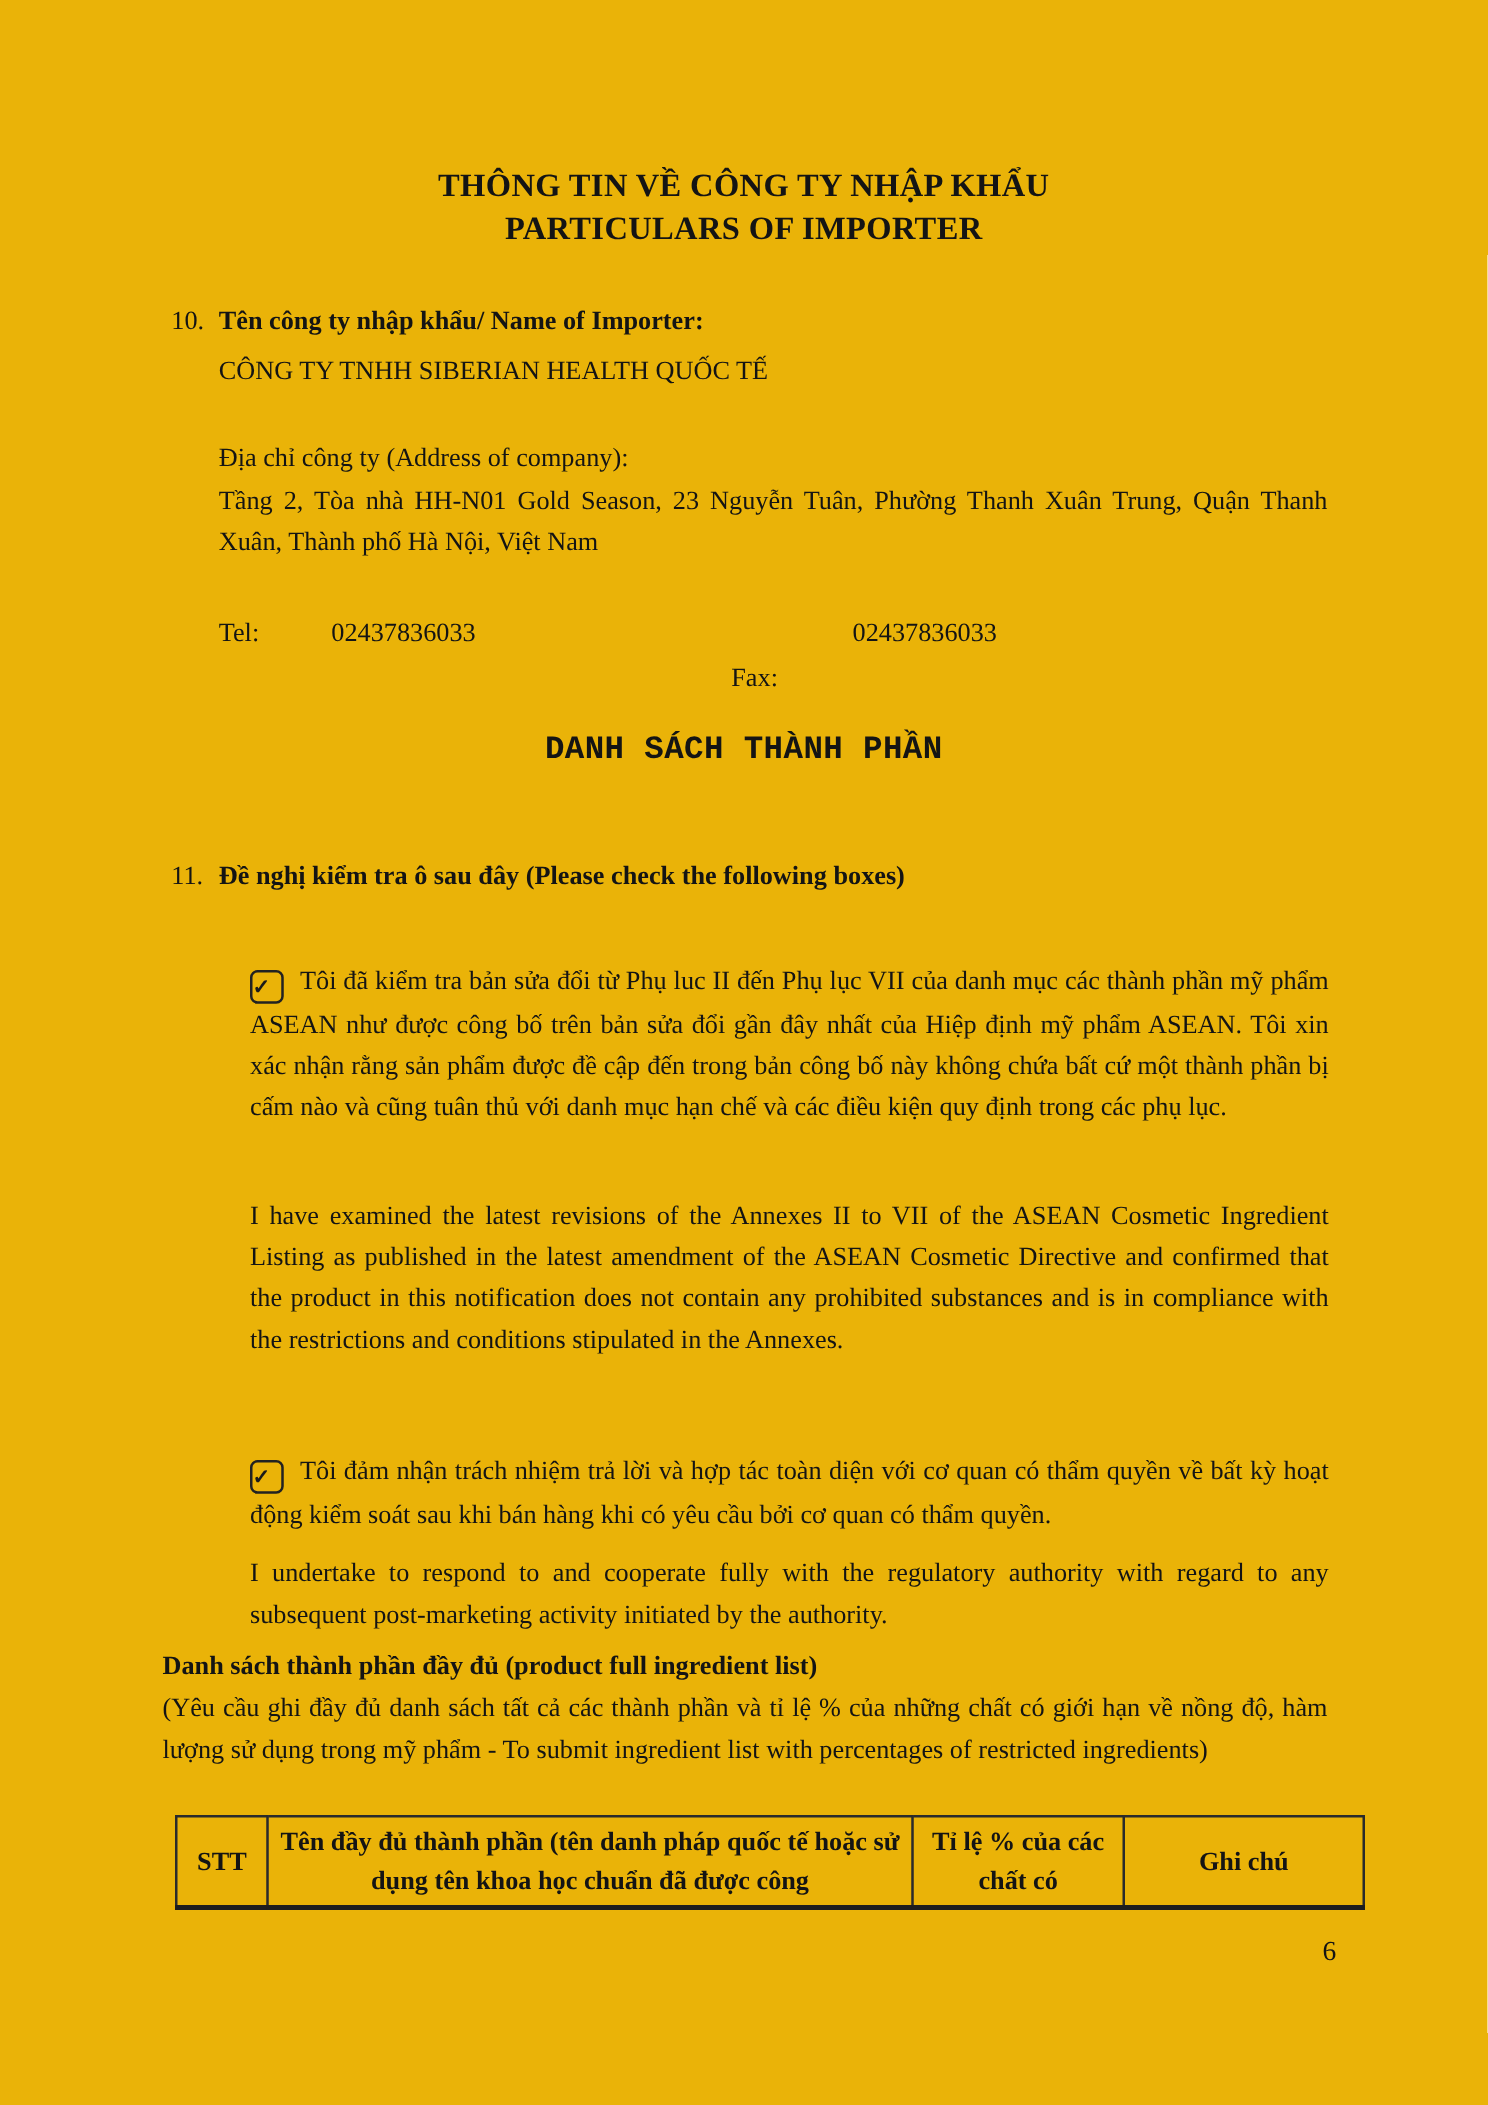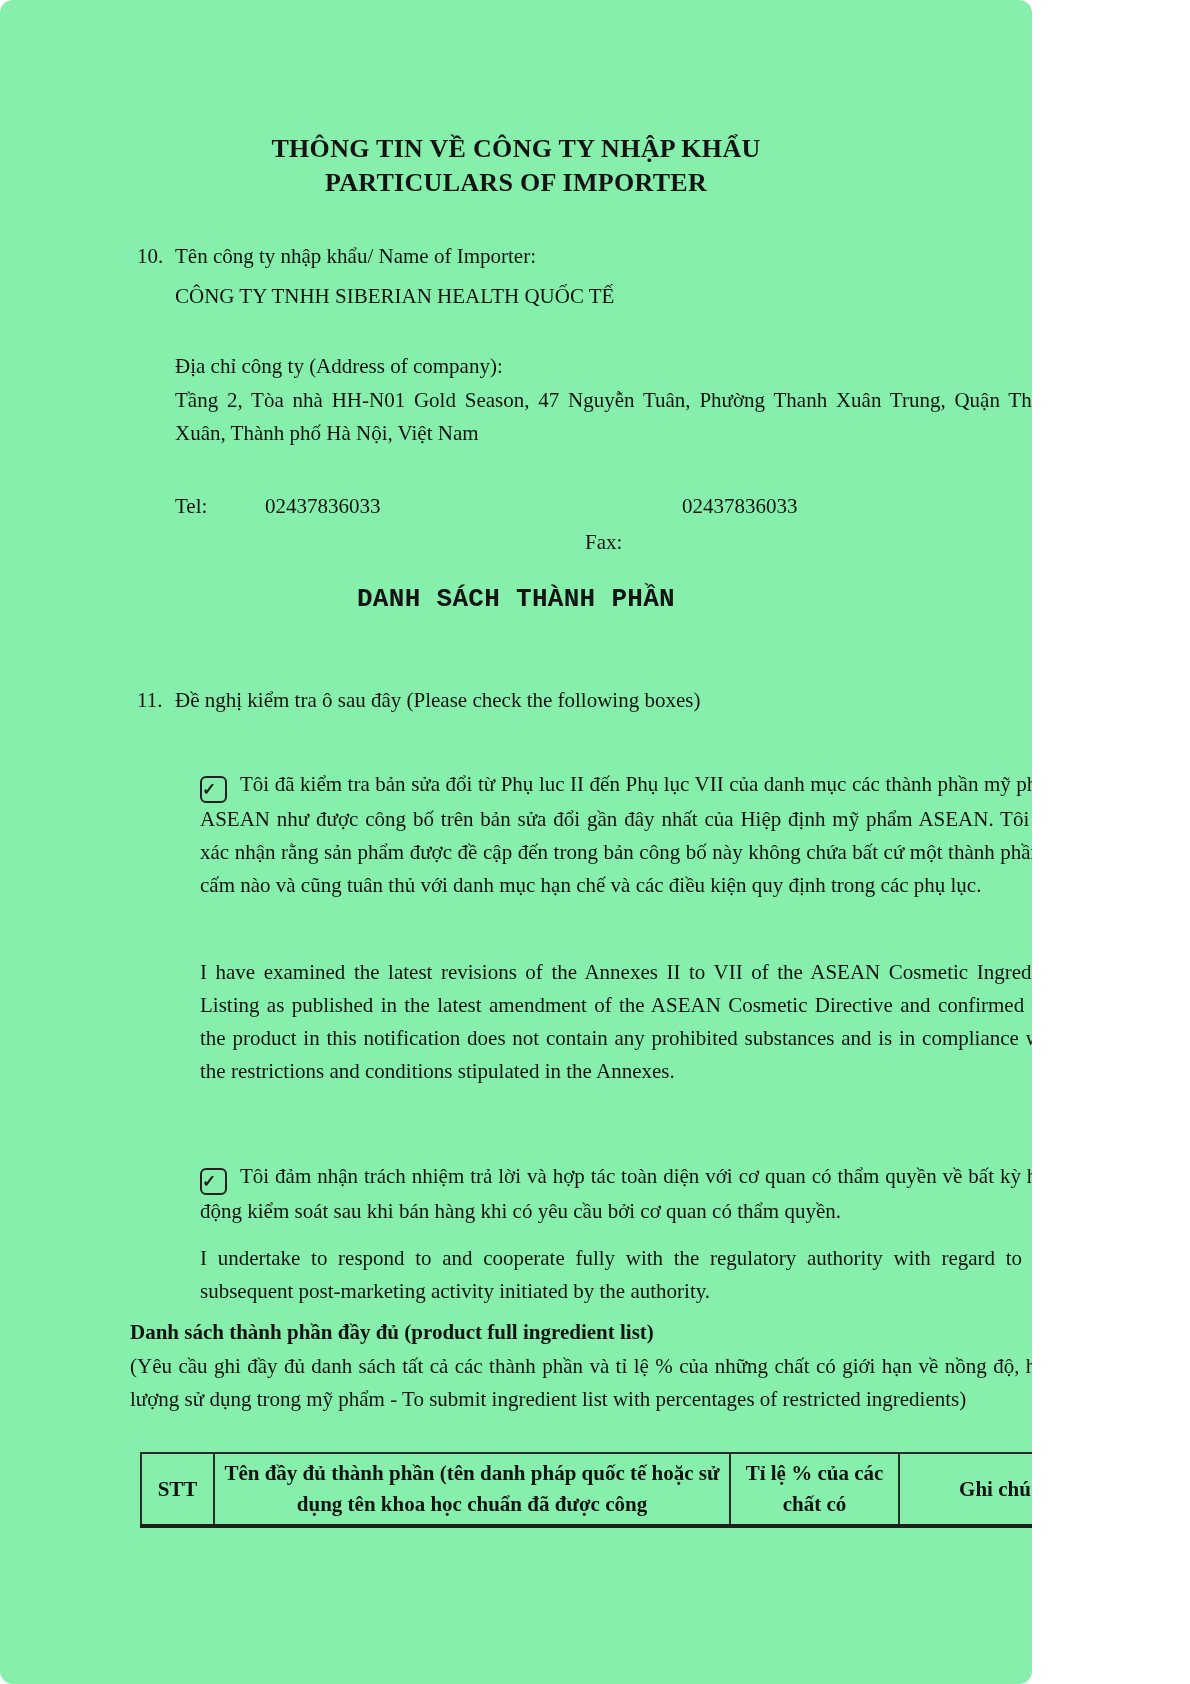--- a/index.html
+++ b/index.html
@@ -1,31 +1,30 @@
 <!DOCTYPE html>
 <html><head>
 <meta charset="utf-8">
 <style>
   html,body{margin:0;padding:0;background:#ffffff;}
   .page{
     position:relative;
-    width:1032px;height:1684px;
-    background:#86efac;
+    width:1190px;height:1684px;
+    background:#eab308;
     font-family:"Liberation Serif","DejaVu Serif",serif;
     color:#141414;
     overflow:hidden;
-    border-radius:13px;
   }
   .abs{position:absolute;}
   .center{left:0;width:100%;text-align:center;}
   .doc-title{font-size:26px;font-weight:bold;letter-spacing:0.3px;}
   .body-text{font-size:21px;line-height:33px;}
   .just{text-align:justify;text-align-last:left;}
   .item-number{position:absolute;left:137px;}
-  .item-label{position:absolute;left:175px;white-space:nowrap;}
+  .item-label{position:absolute;left:175px;white-space:nowrap;font-weight:bold;}
   .checkbox-box{
     display:inline-block;
     width:23px;height:23px;
     border:2px solid #222;
     border-radius:6px;
     line-height:23px;
     text-align:center;
     font-size:17px;
     font-weight:bold;
     color:#1a1a1a;
@@ -63,21 +62,21 @@
 
   <div class="abs body-text" style="top:240px;left:0;width:100%;">
     <span class="item-number">10.</span>
     <span class="item-label">Tên công ty nhập khẩu/ Name of Importer:</span>
   </div>
 
   <div class="abs body-text" style="top:350px;left:175px;">Địa chỉ công ty (Address of company):</div>
 
   <div class="abs body-text" style="top:280px;left:175px;">CÔNG TY TNHH SIBERIAN HEALTH QUỐC TẾ</div>
 
-  <div class="abs body-text just" style="top:384px;left:175px;width:887px;">Tầng 2, Tòa nhà HH-N01 Gold Season, 47 Nguyễn Tuân, Phường Thanh Xuân Trung, Quận Thanh Xuân, Thành phố Hà Nội, Việt Nam</div>
+  <div class="abs body-text just" style="top:384px;left:175px;width:887px;">Tầng 2, Tòa nhà HH-N01 Gold Season, 23 Nguyễn Tuân, Phường Thanh Xuân Trung, Quận Thanh Xuân, Thành phố Hà Nội, Việt Nam</div>
 
   <div class="abs body-text" style="top:490px;left:0;width:100%;height:34px;">
     <span class="abs" style="left:175px;">Tel:</span>
     <span class="abs" style="left:265px;">02437836033</span>
     <span class="abs" style="left:585px;margin-top:36px;">Fax:</span>
     <span class="abs" style="left:682px;">02437836033</span>
   </div>
 
   <div class="abs center doc-title" style="top:584px;font-family:Liberation Mono, monospace;">DANH SÁCH THÀNH PHẦN</div>
 

